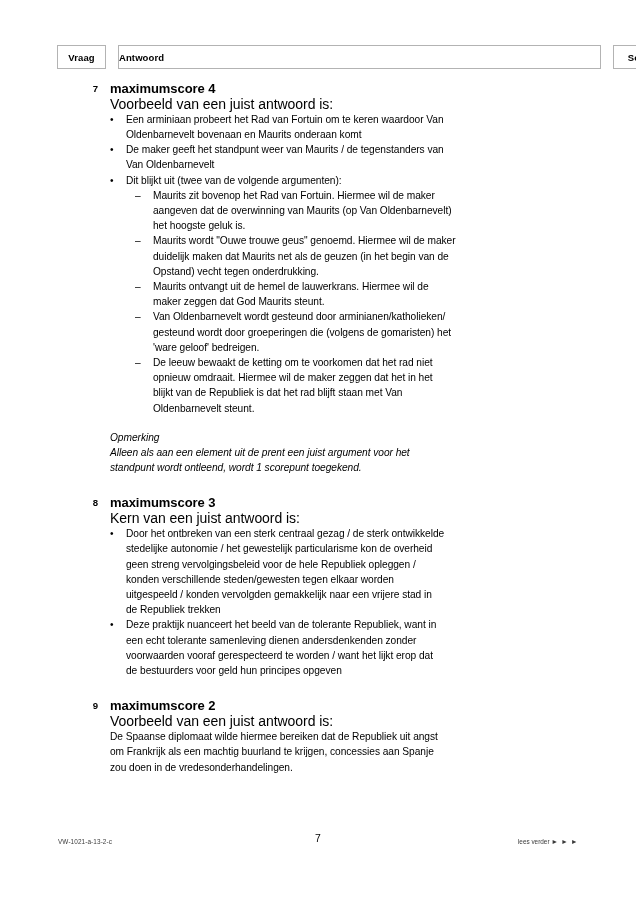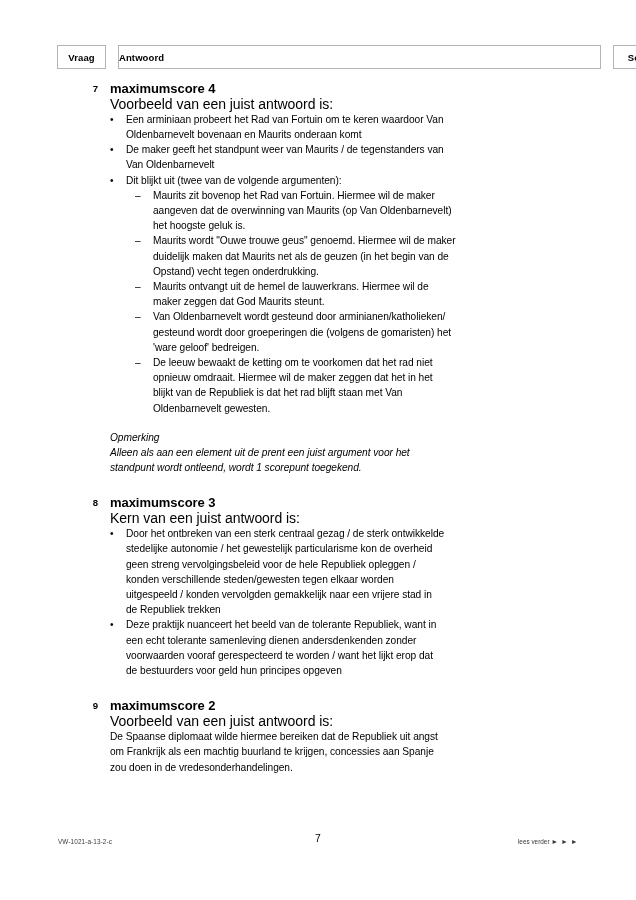--- a/index.html
+++ b/index.html
@@ -261,21 +261,21 @@
           <span class="mk">–</span>
           <div>Van Oldenbarnevelt wordt gesteund door arminianen/katholieken/</div>
           <div>gesteund wordt door groeperingen die (volgens de gomaristen) het</div>
           <div>'ware geloof' bedreigen.</div>
         </div>
         <div class="li2">
           <span class="mk">–</span>
           <div>De leeuw bewaakt de ketting om te voorkomen dat het rad niet</div>
           <div>opnieuw omdraait. Hiermee wil de maker zeggen dat het in het</div>
           <div>blijkt van de Republiek is dat het rad blijft staan met Van</div>
-          <div>Oldenbarnevelt gewesten.</div>
+          <div>Oldenbarnevelt steunt.</div>
         </div>
         <div style="height: 14px;"></div>
         <div class="note">
           <div class="note-title">Opmerking</div>
           <div>Alleen als aan een element uit de prent een juist argument voor het</div>
           <div>standpunt wordt ontleend, wordt 1 scorepunt toegekend.</div>
         </div>
       </div>
       <div style="height: 21px;"></div>
       <div class="qblock">

